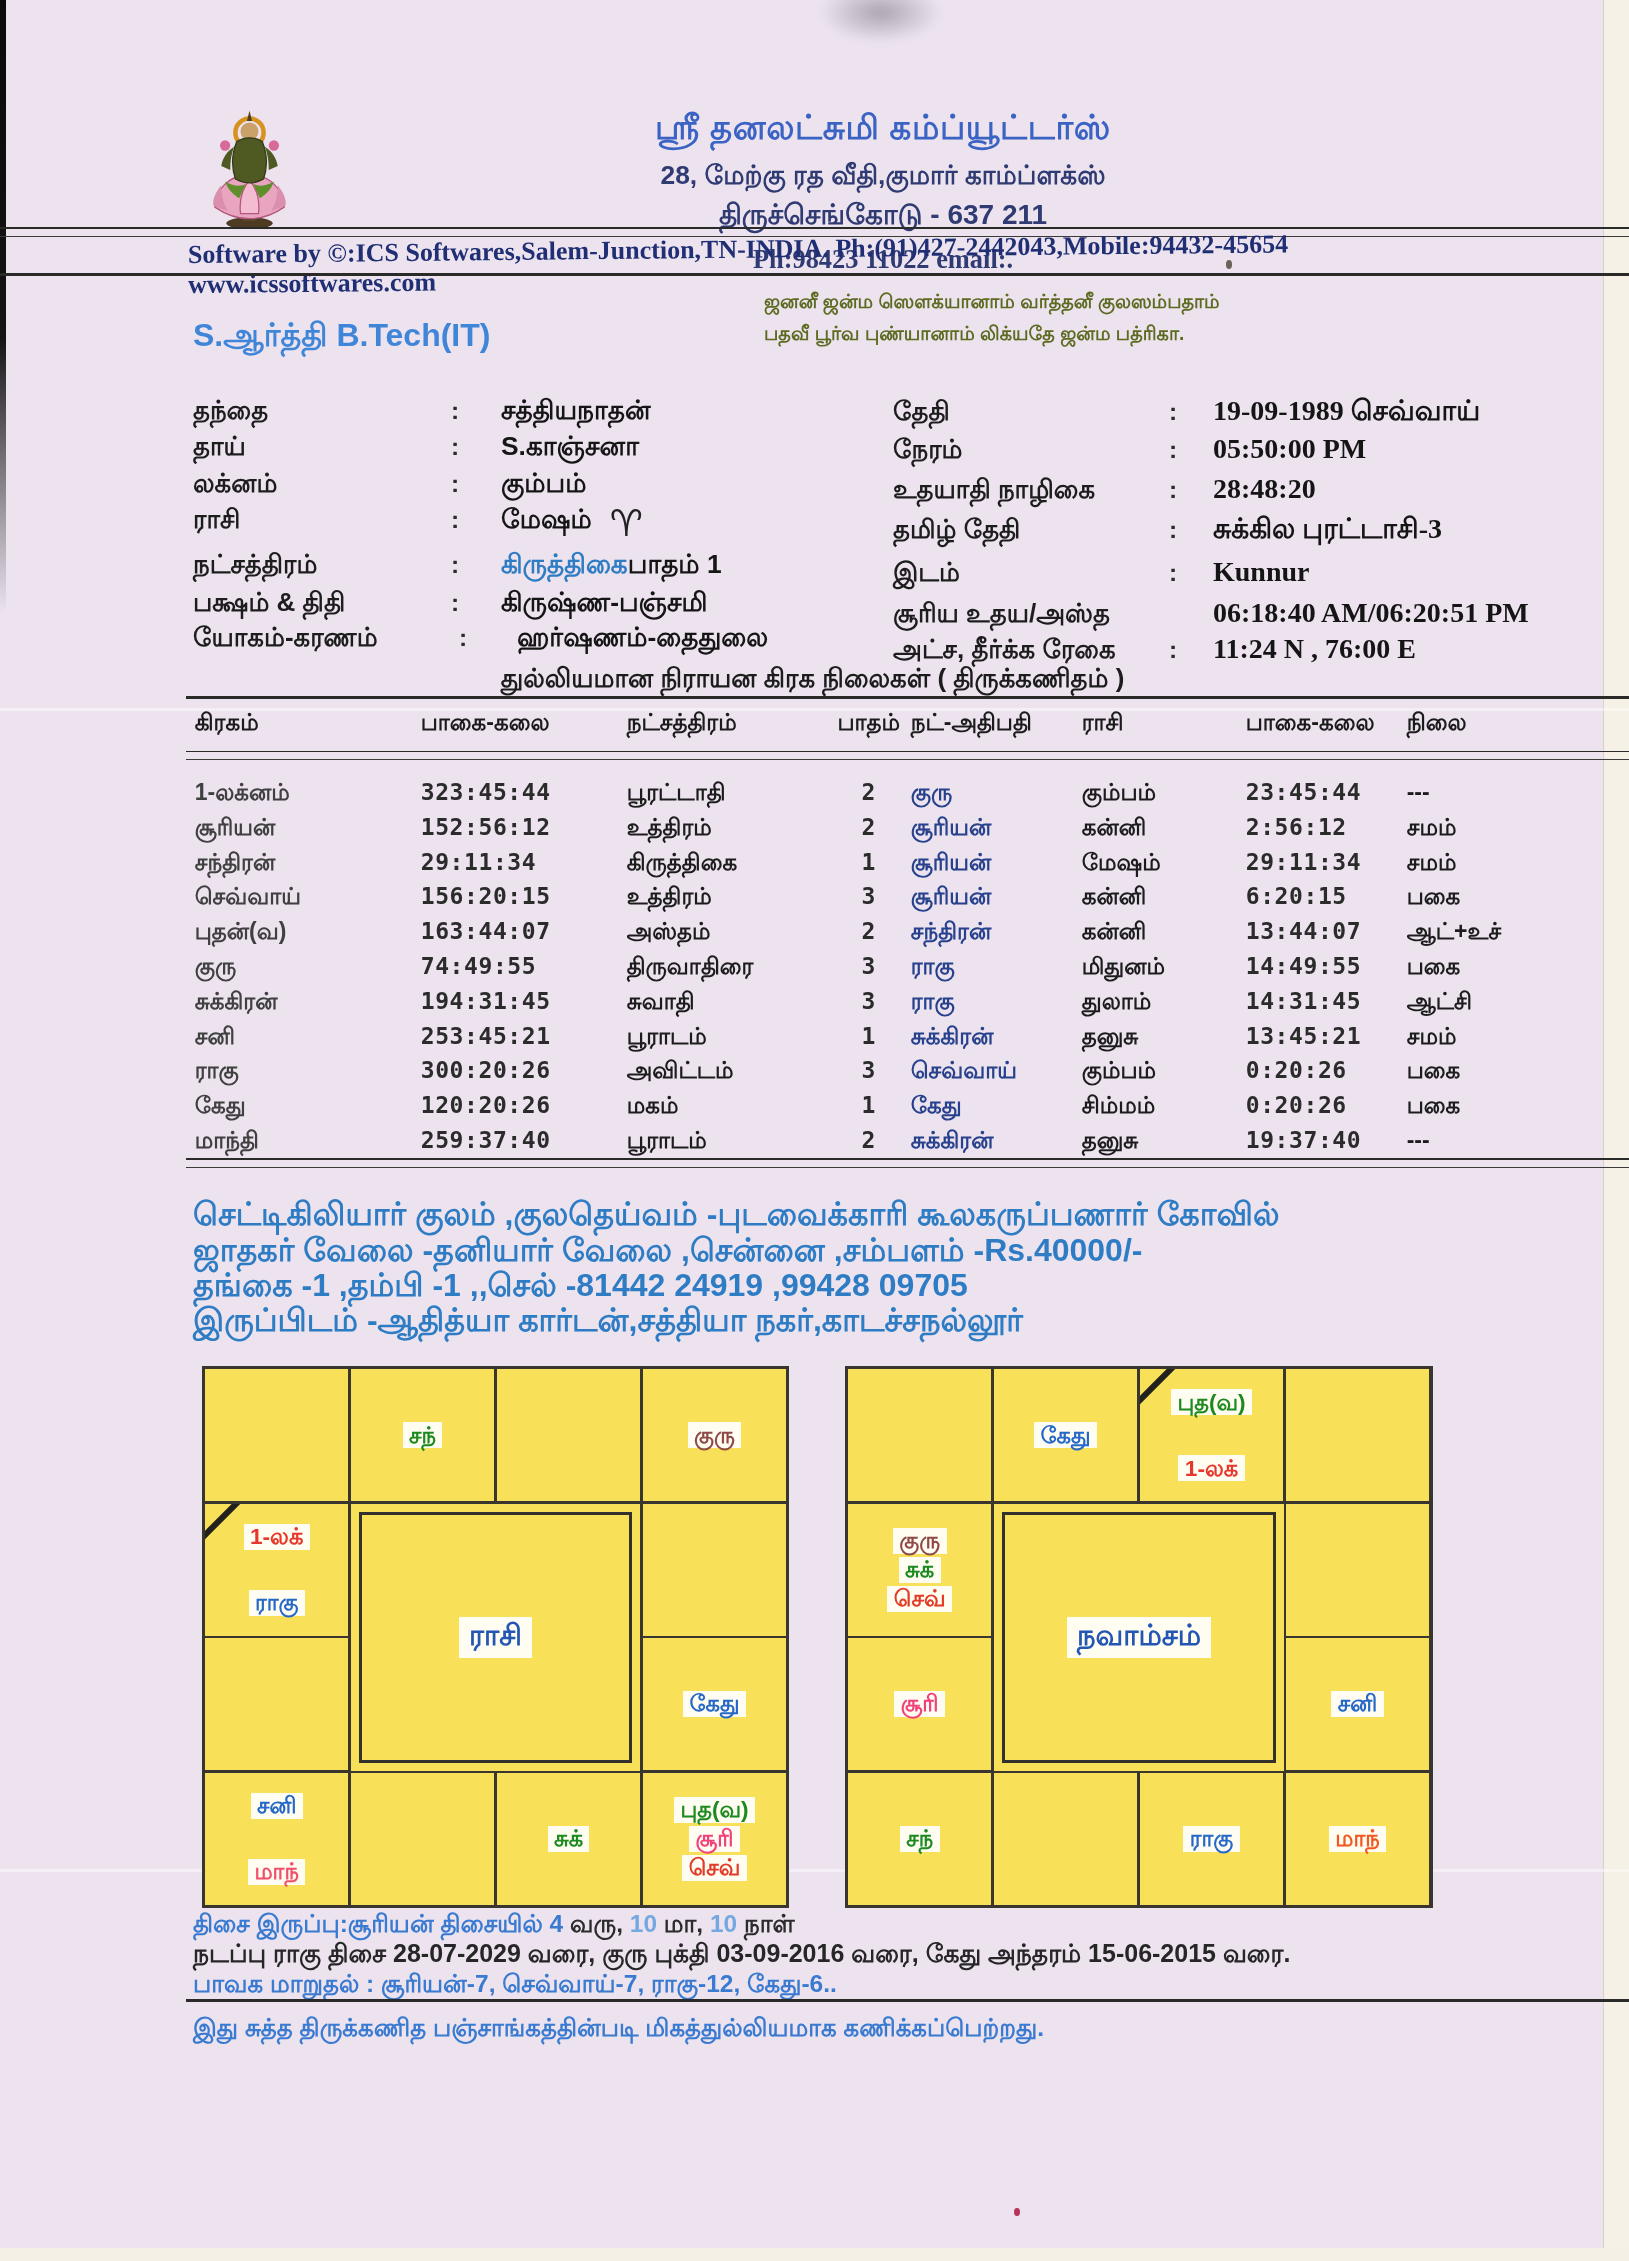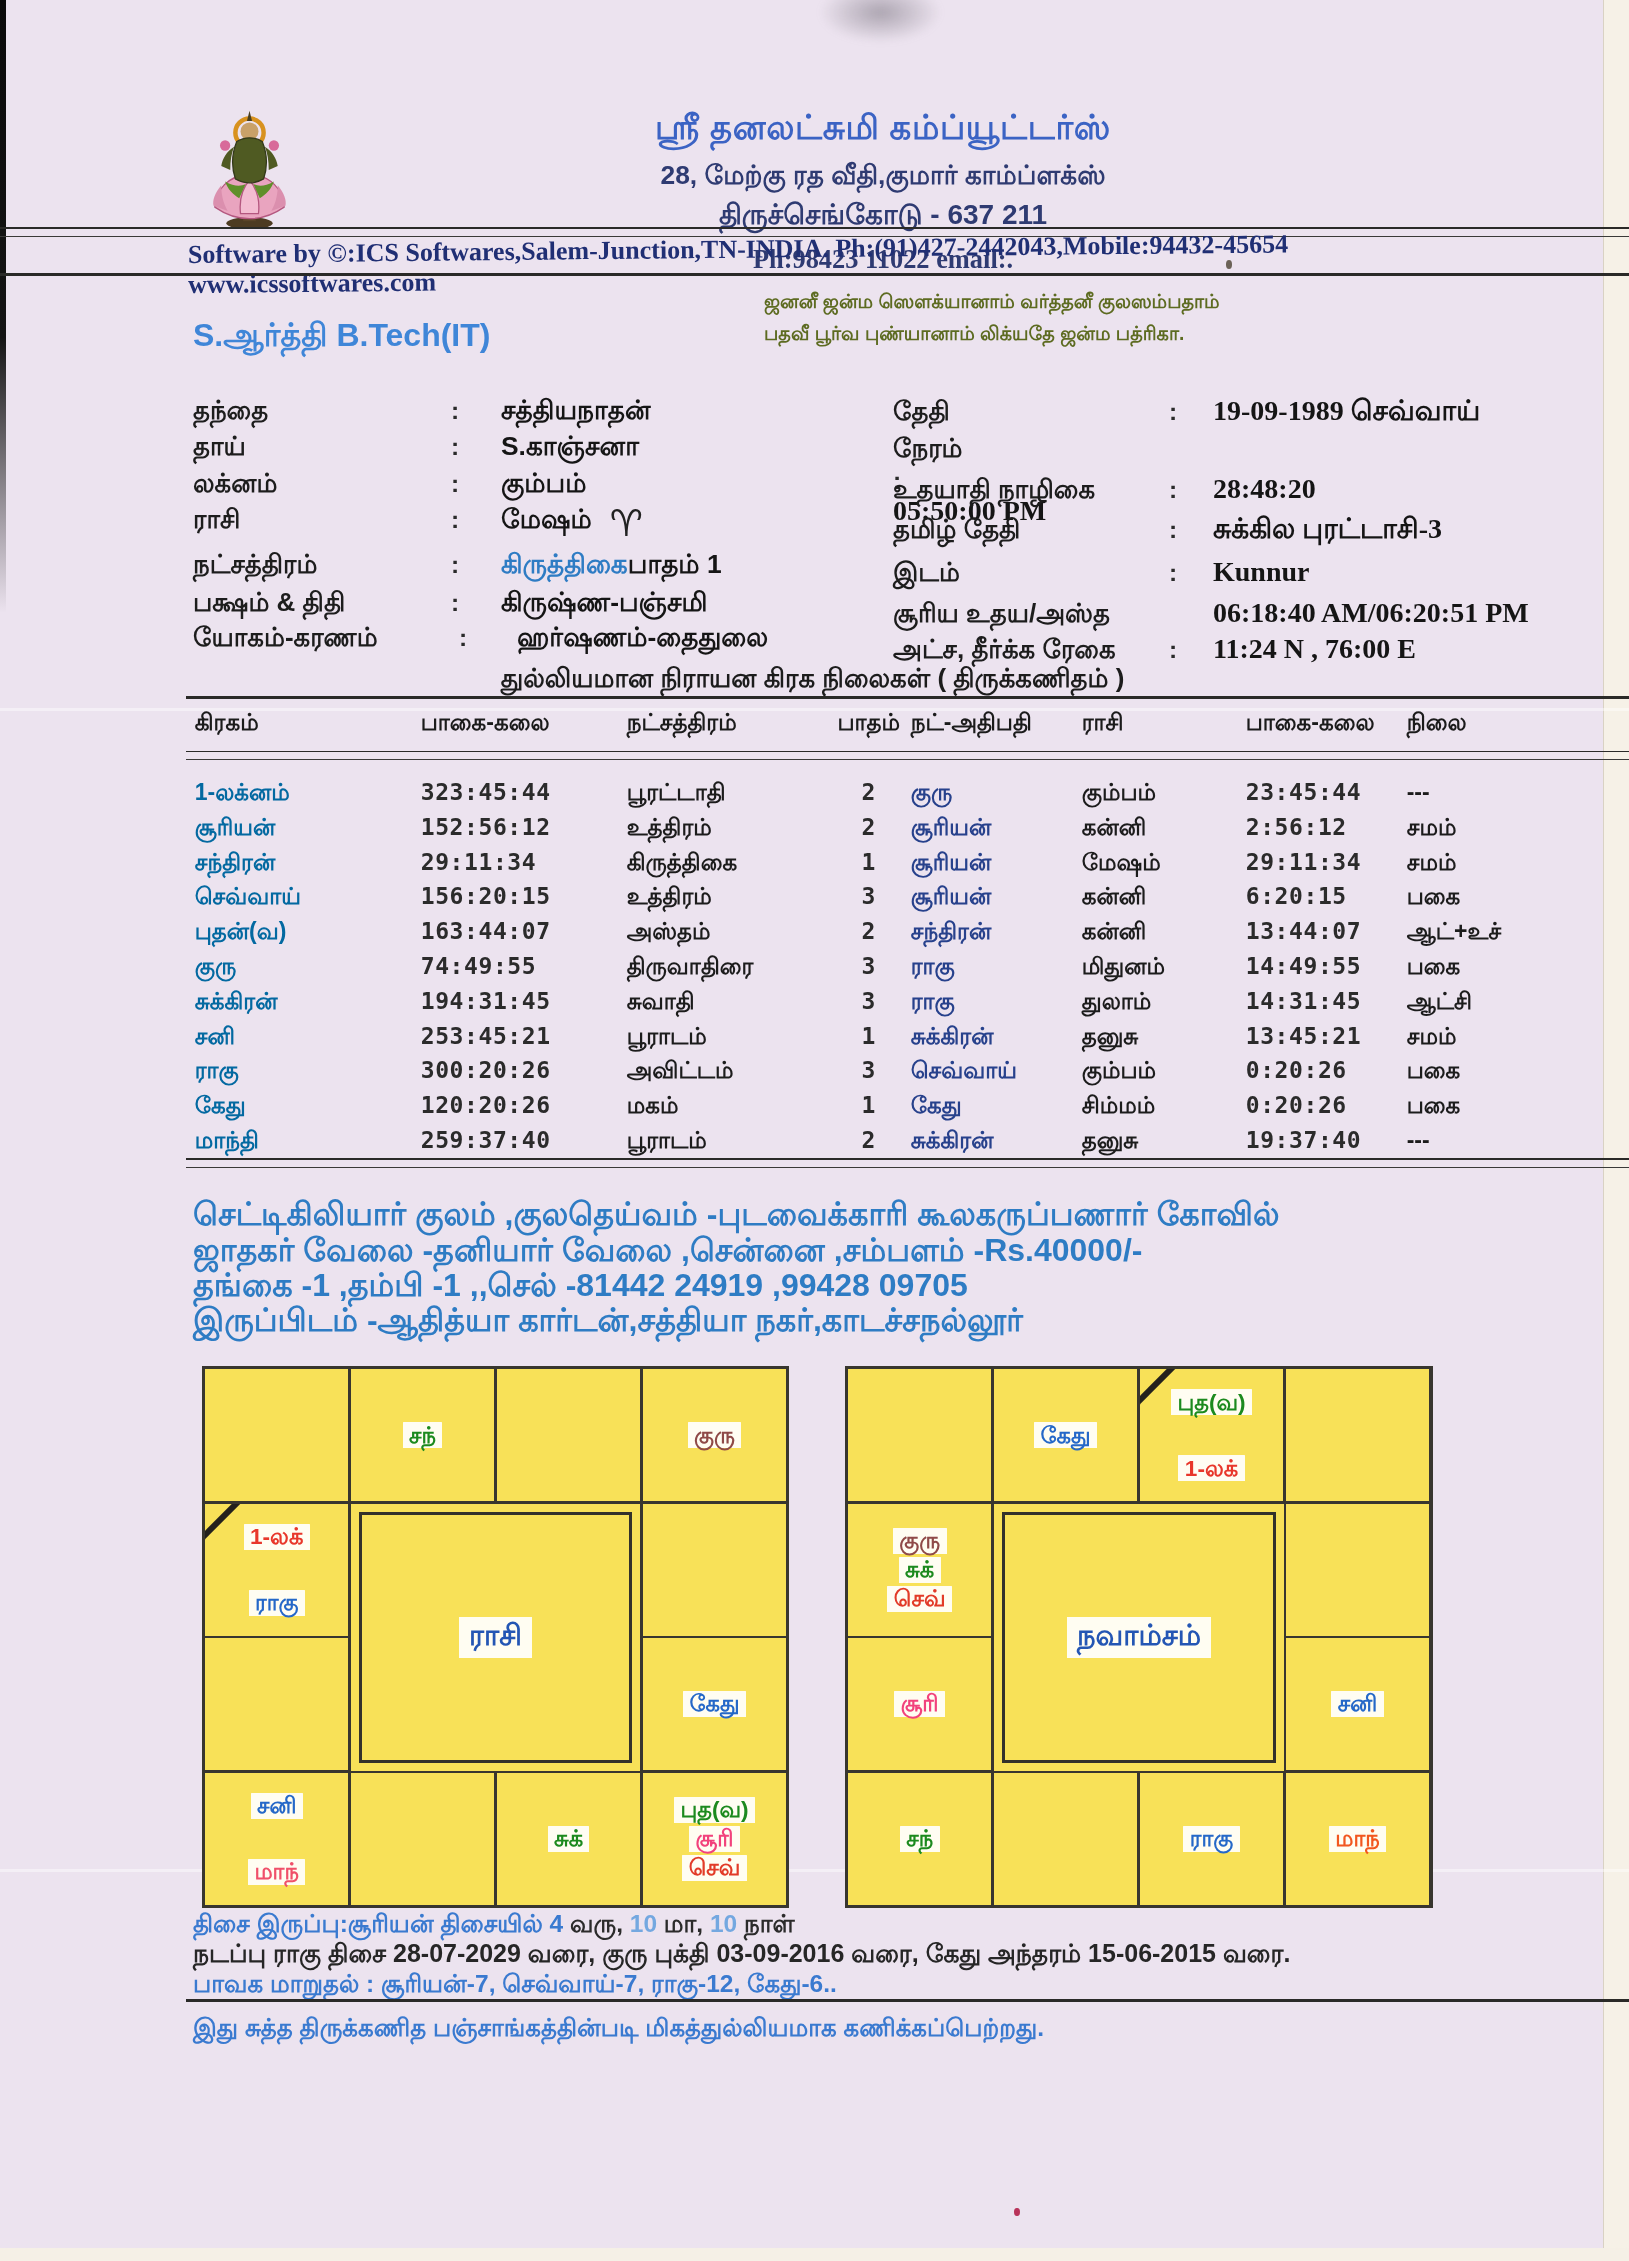--- a/index.html
+++ b/index.html
@@ -38,21 +38,21 @@
   .zsym{font-family:"DejaVu Sans",sans-serif;font-size:37px;line-height:0;position:relative;top:7.7px;margin-left:18px;color:#222;}
   
   .table-title{position:absolute;left:361px;top:663px;width:903px;text-align:center;
                font-size:26px;font-weight:700;color:#1c1c1c;}
   .thead,.trow{position:absolute;left:187px;width:1419px;display:flex;align-items:baseline;}
   .thead span{font-size:23px;font-weight:700;color:#1b1b1b;}
   .trow span{font-size:23px;font-weight:600;}
   .c1{width:226px;padding-left:7.7px;} .c2{width:206px;} .c3{width:200px;} .c4{width:84px;text-align:center;}
   .c5{width:171px;} .c6{width:164px;} .c7{width:161px;} .c8{flex:1;}
   .mono{font-family:"DejaVu Sans Mono",monospace;font-weight:700;color:#2b2b2b;font-size:24px;letter-spacing:0.6px;}
-  .planet{color:#0369a1;} .adhip{color:#27418c;} .tdark{color:#1c1c1c;}
+  .planet{color:#404040;} .adhip{color:#27418c;} .tdark{color:#1c1c1c;}
   
   .bio-line{position:absolute;left:193px;font-size:32px;font-weight:600;color:#2e7cc4;}
   
   .chart{position:absolute;top:1366px;width:587px;height:542px;background:#38362f;}
   .ccell{position:absolute;background:#f8e158;display:flex;flex-direction:column;align-items:center;overflow:hidden;}
   .ccell.j1{justify-content:center;} .ccell.j2{justify-content:space-around;} .ccell.j3{justify-content:center;gap:2.6px;}
   .pchip{background:#fffdf2;padding:0.6px 6.4px;font-size:22.6px;font-weight:700;line-height:1.12;border-radius:0.6px;}
   .center-box{position:absolute;background:#f8e158;}
   .center-inner{position:absolute;left:8.4px;top:8.4px;right:8.4px;bottom:8.4px;border:3.2px solid #33312b;
                 display:flex;align-items:center;justify-content:center;}
@@ -156,21 +156,21 @@
         <span class="dcolon">:</span>
         <span class="dvalue">ஹர்ஷணம்-தைதுலை</span>
       </div>
     </div>
   <div id="details-right">
       <div class="drow dr" style="top: 395px; left: 893px; width: 716px;">
         <span class="dlabel">தேதி</span>
         <span class="dcolon">:</span>
         <span class="dvalue">19-09-1989 செவ்வாய்</span>
       </div>
-      <div class="drow dr" style="top: 433px; left: 893px; width: 716px; flex-direction: column;">
+      <div class="drow dr" style="top: 433px; left: 893px; width: 716px;">
         <span class="dlabel">நேரம்</span>
         <span class="dcolon">:</span>
         <span class="dvalue">05:50:00 PM</span>
       </div>
       <div class="drow dr" style="top: 473px; left: 893px; width: 716px;">
         <span class="dlabel">உதயாதி நாழிகை</span>
         <span class="dcolon">:</span>
         <span class="dvalue">28:48:20</span>
       </div>
       <div class="drow dr" style="top: 513px; left: 893px; width: 716px;">

